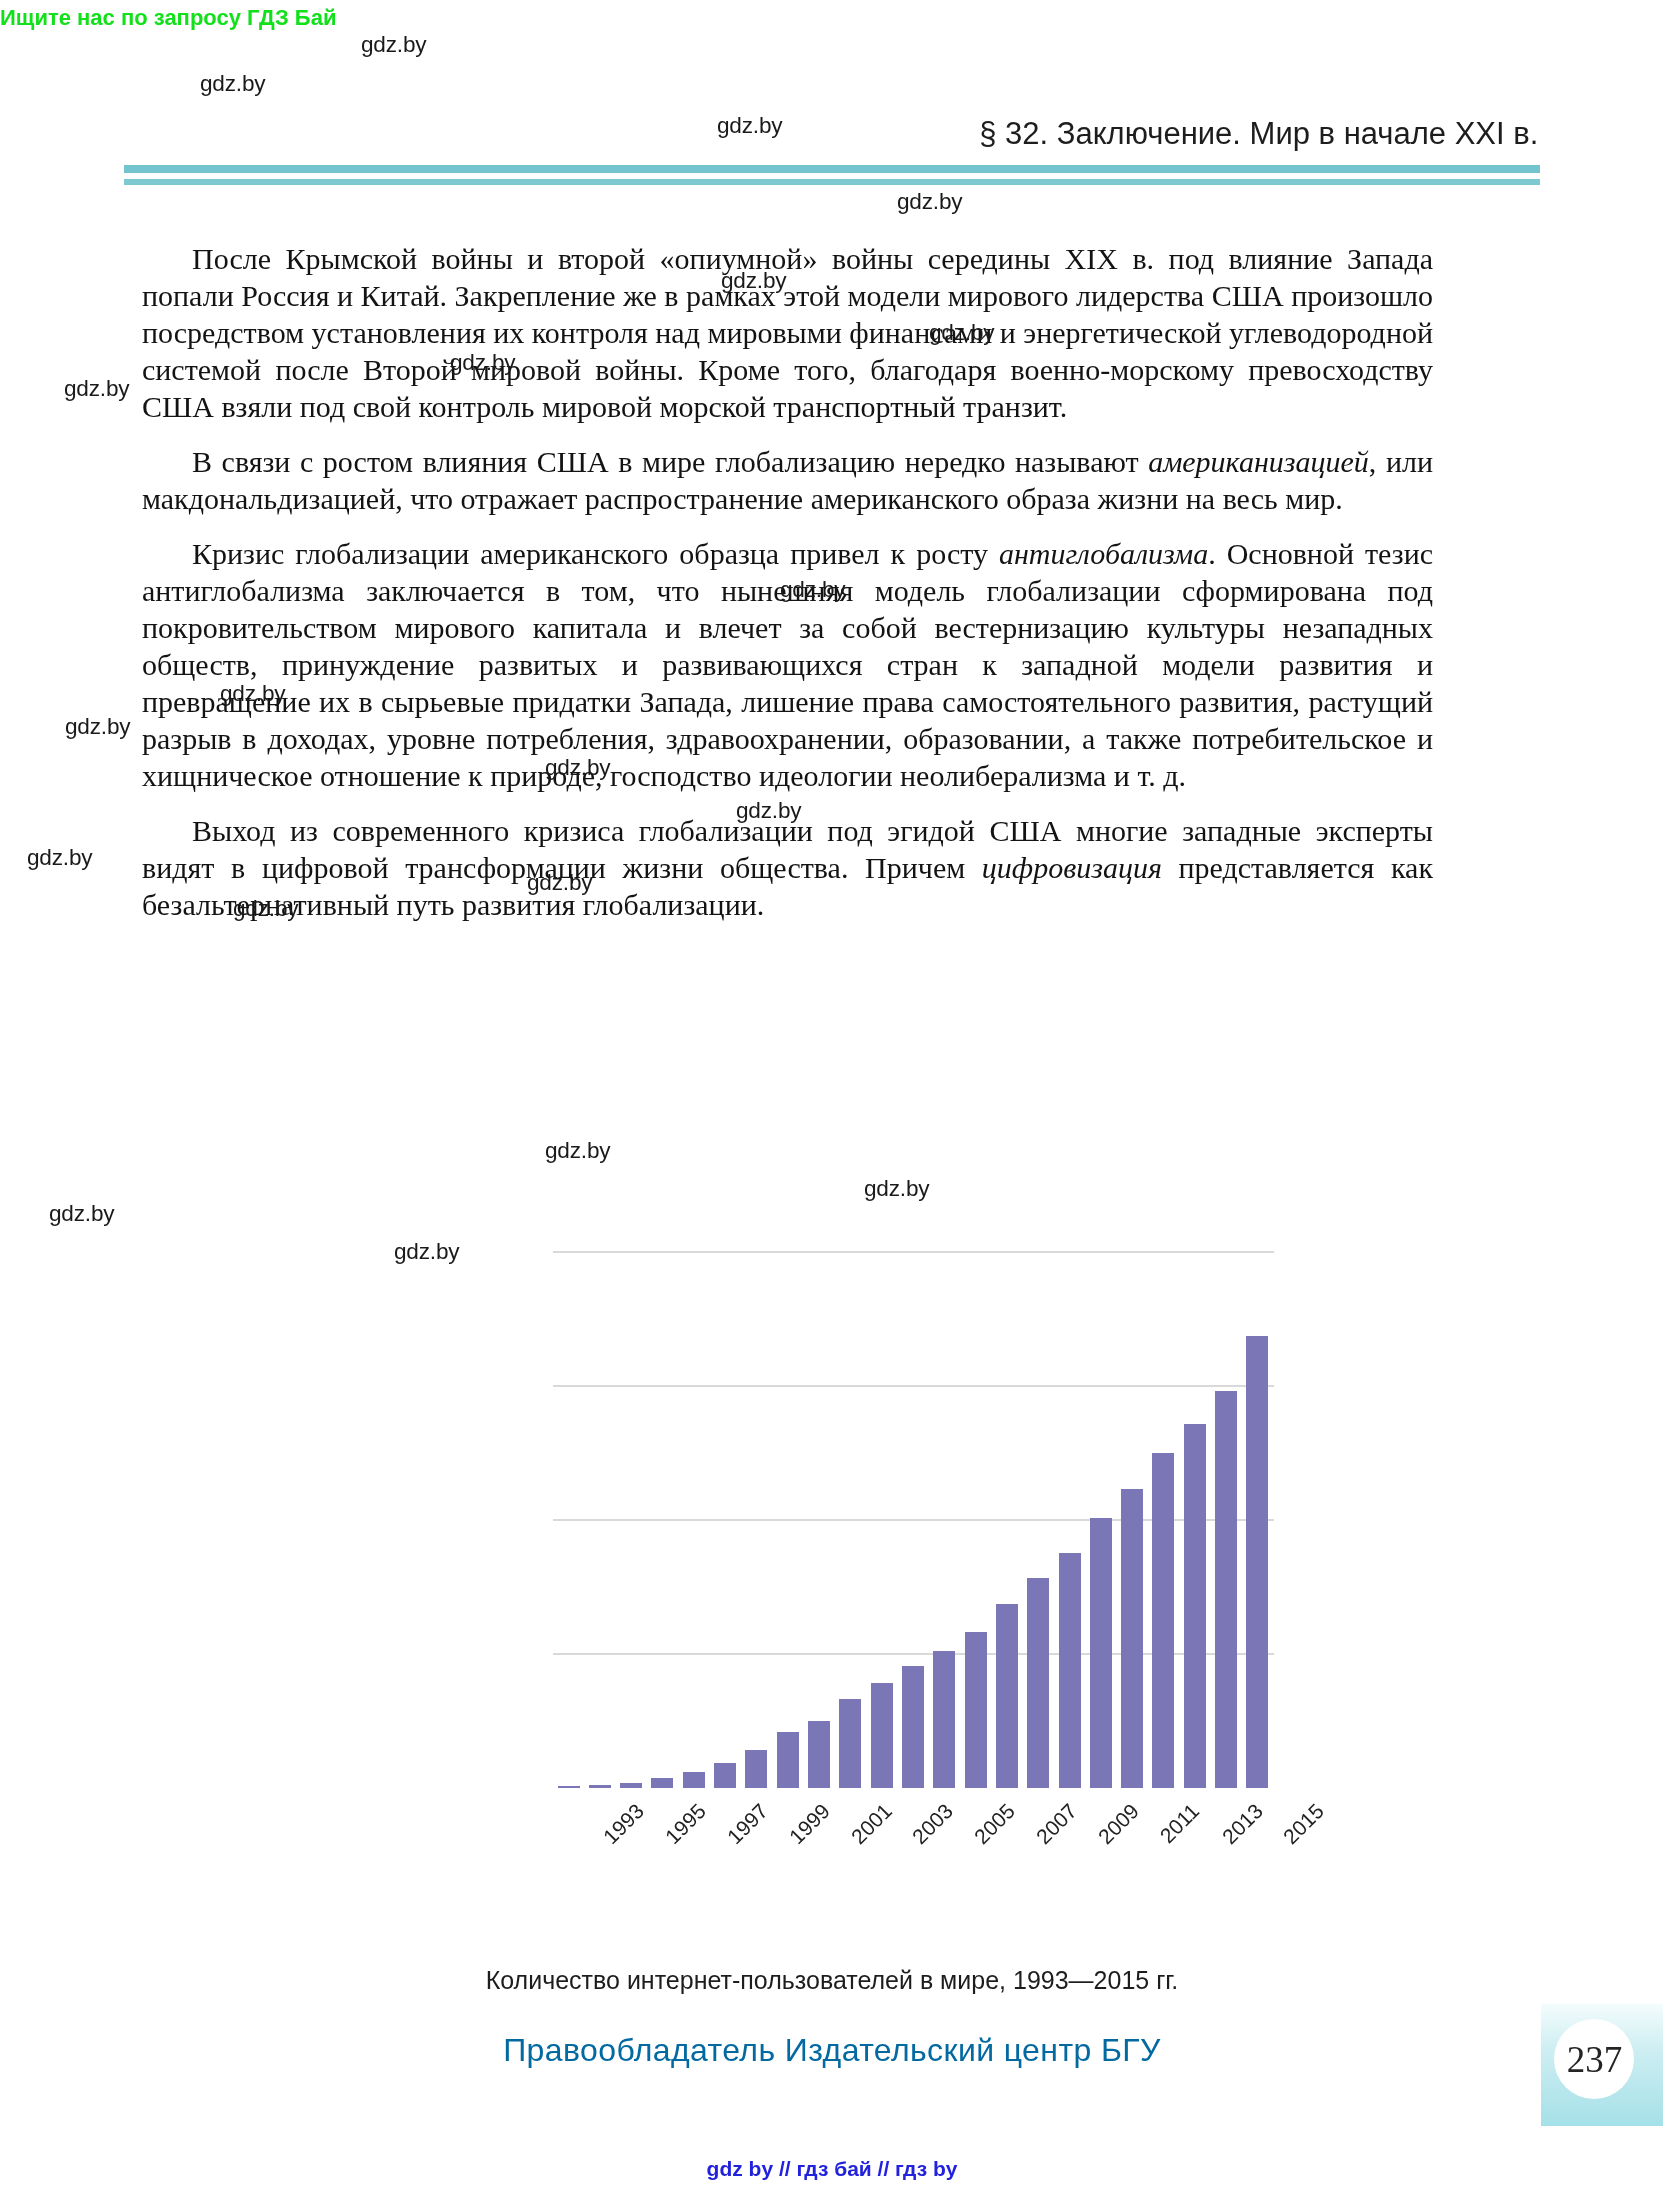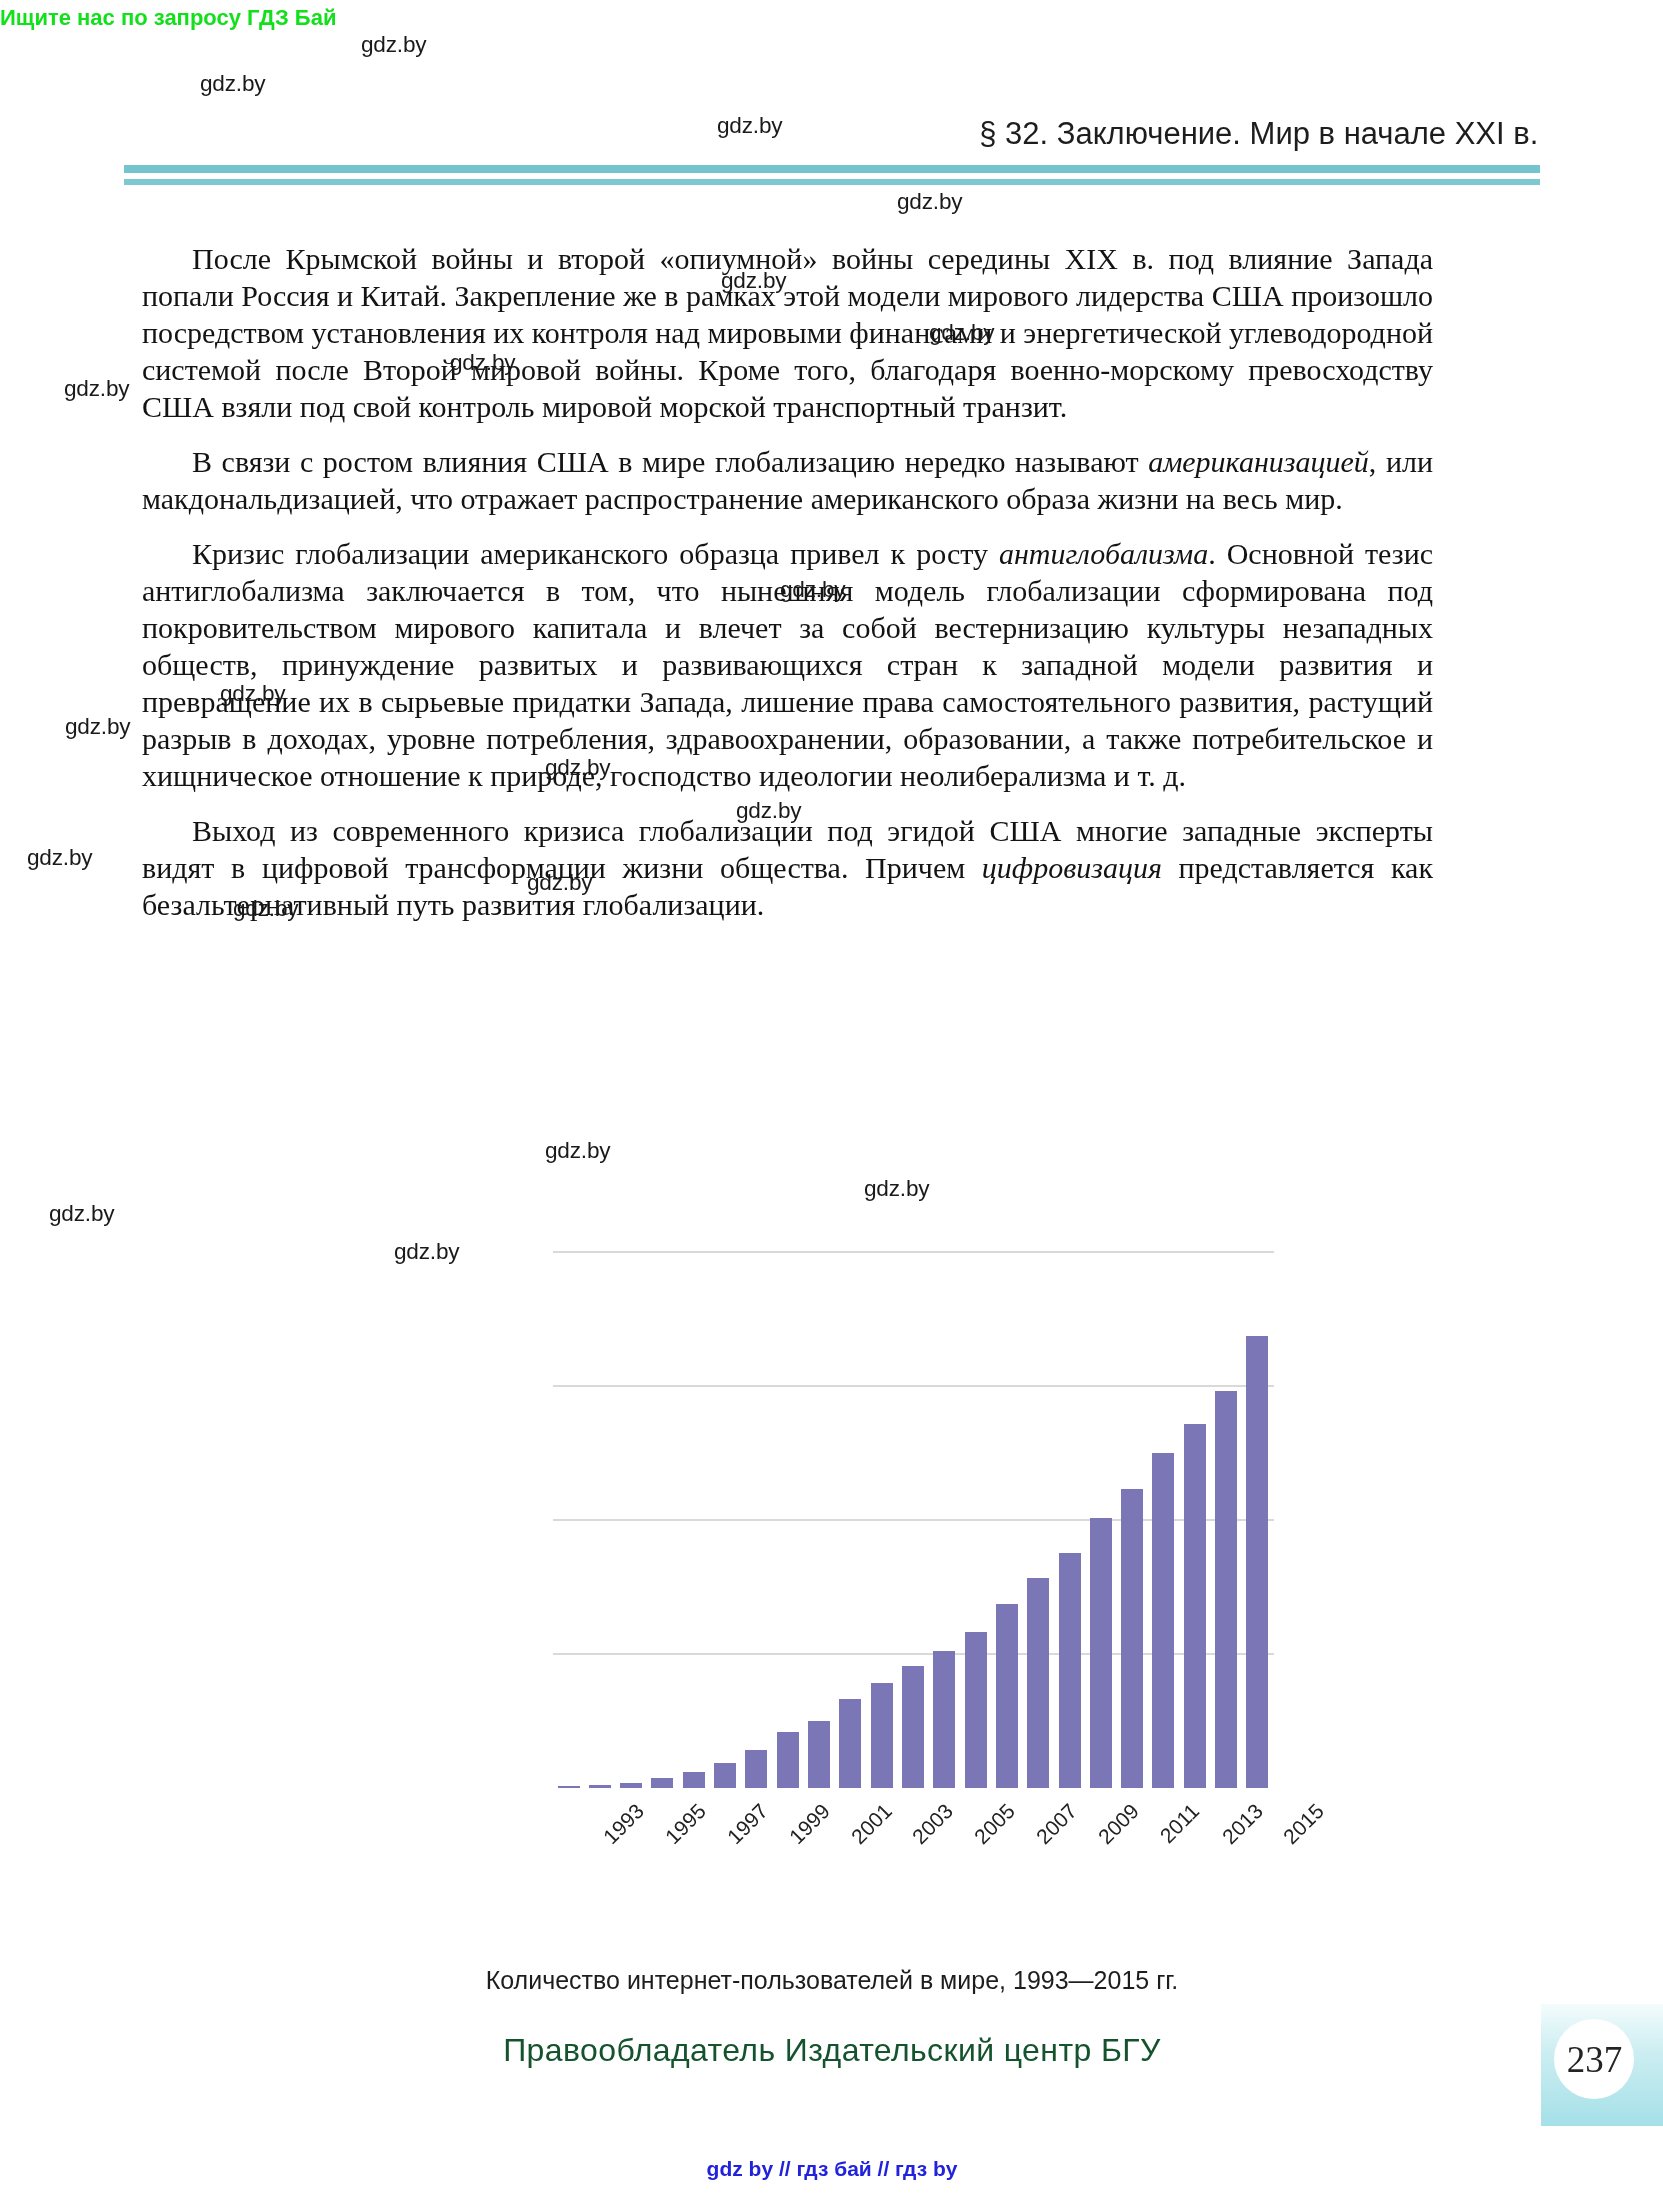--- a/index.html
+++ b/index.html
@@ -156,21 +156,21 @@
   }
 
   
   .copyright {
     position:absolute;
     left:0; right:0;
     top:2032px;
     text-align:center;
     font-family:"Liberation Sans", sans-serif;
     font-size:32px;
-    color:#14532d;
+    color:#0369a1;
     letter-spacing:0.4px;
   }
   .bottom-links {
     position:absolute;
     left:0; right:0;
     top:2157px;
     text-align:center;
     font-family:"Liberation Sans", sans-serif;
     font-size:21px;
     color:#2222dd;

